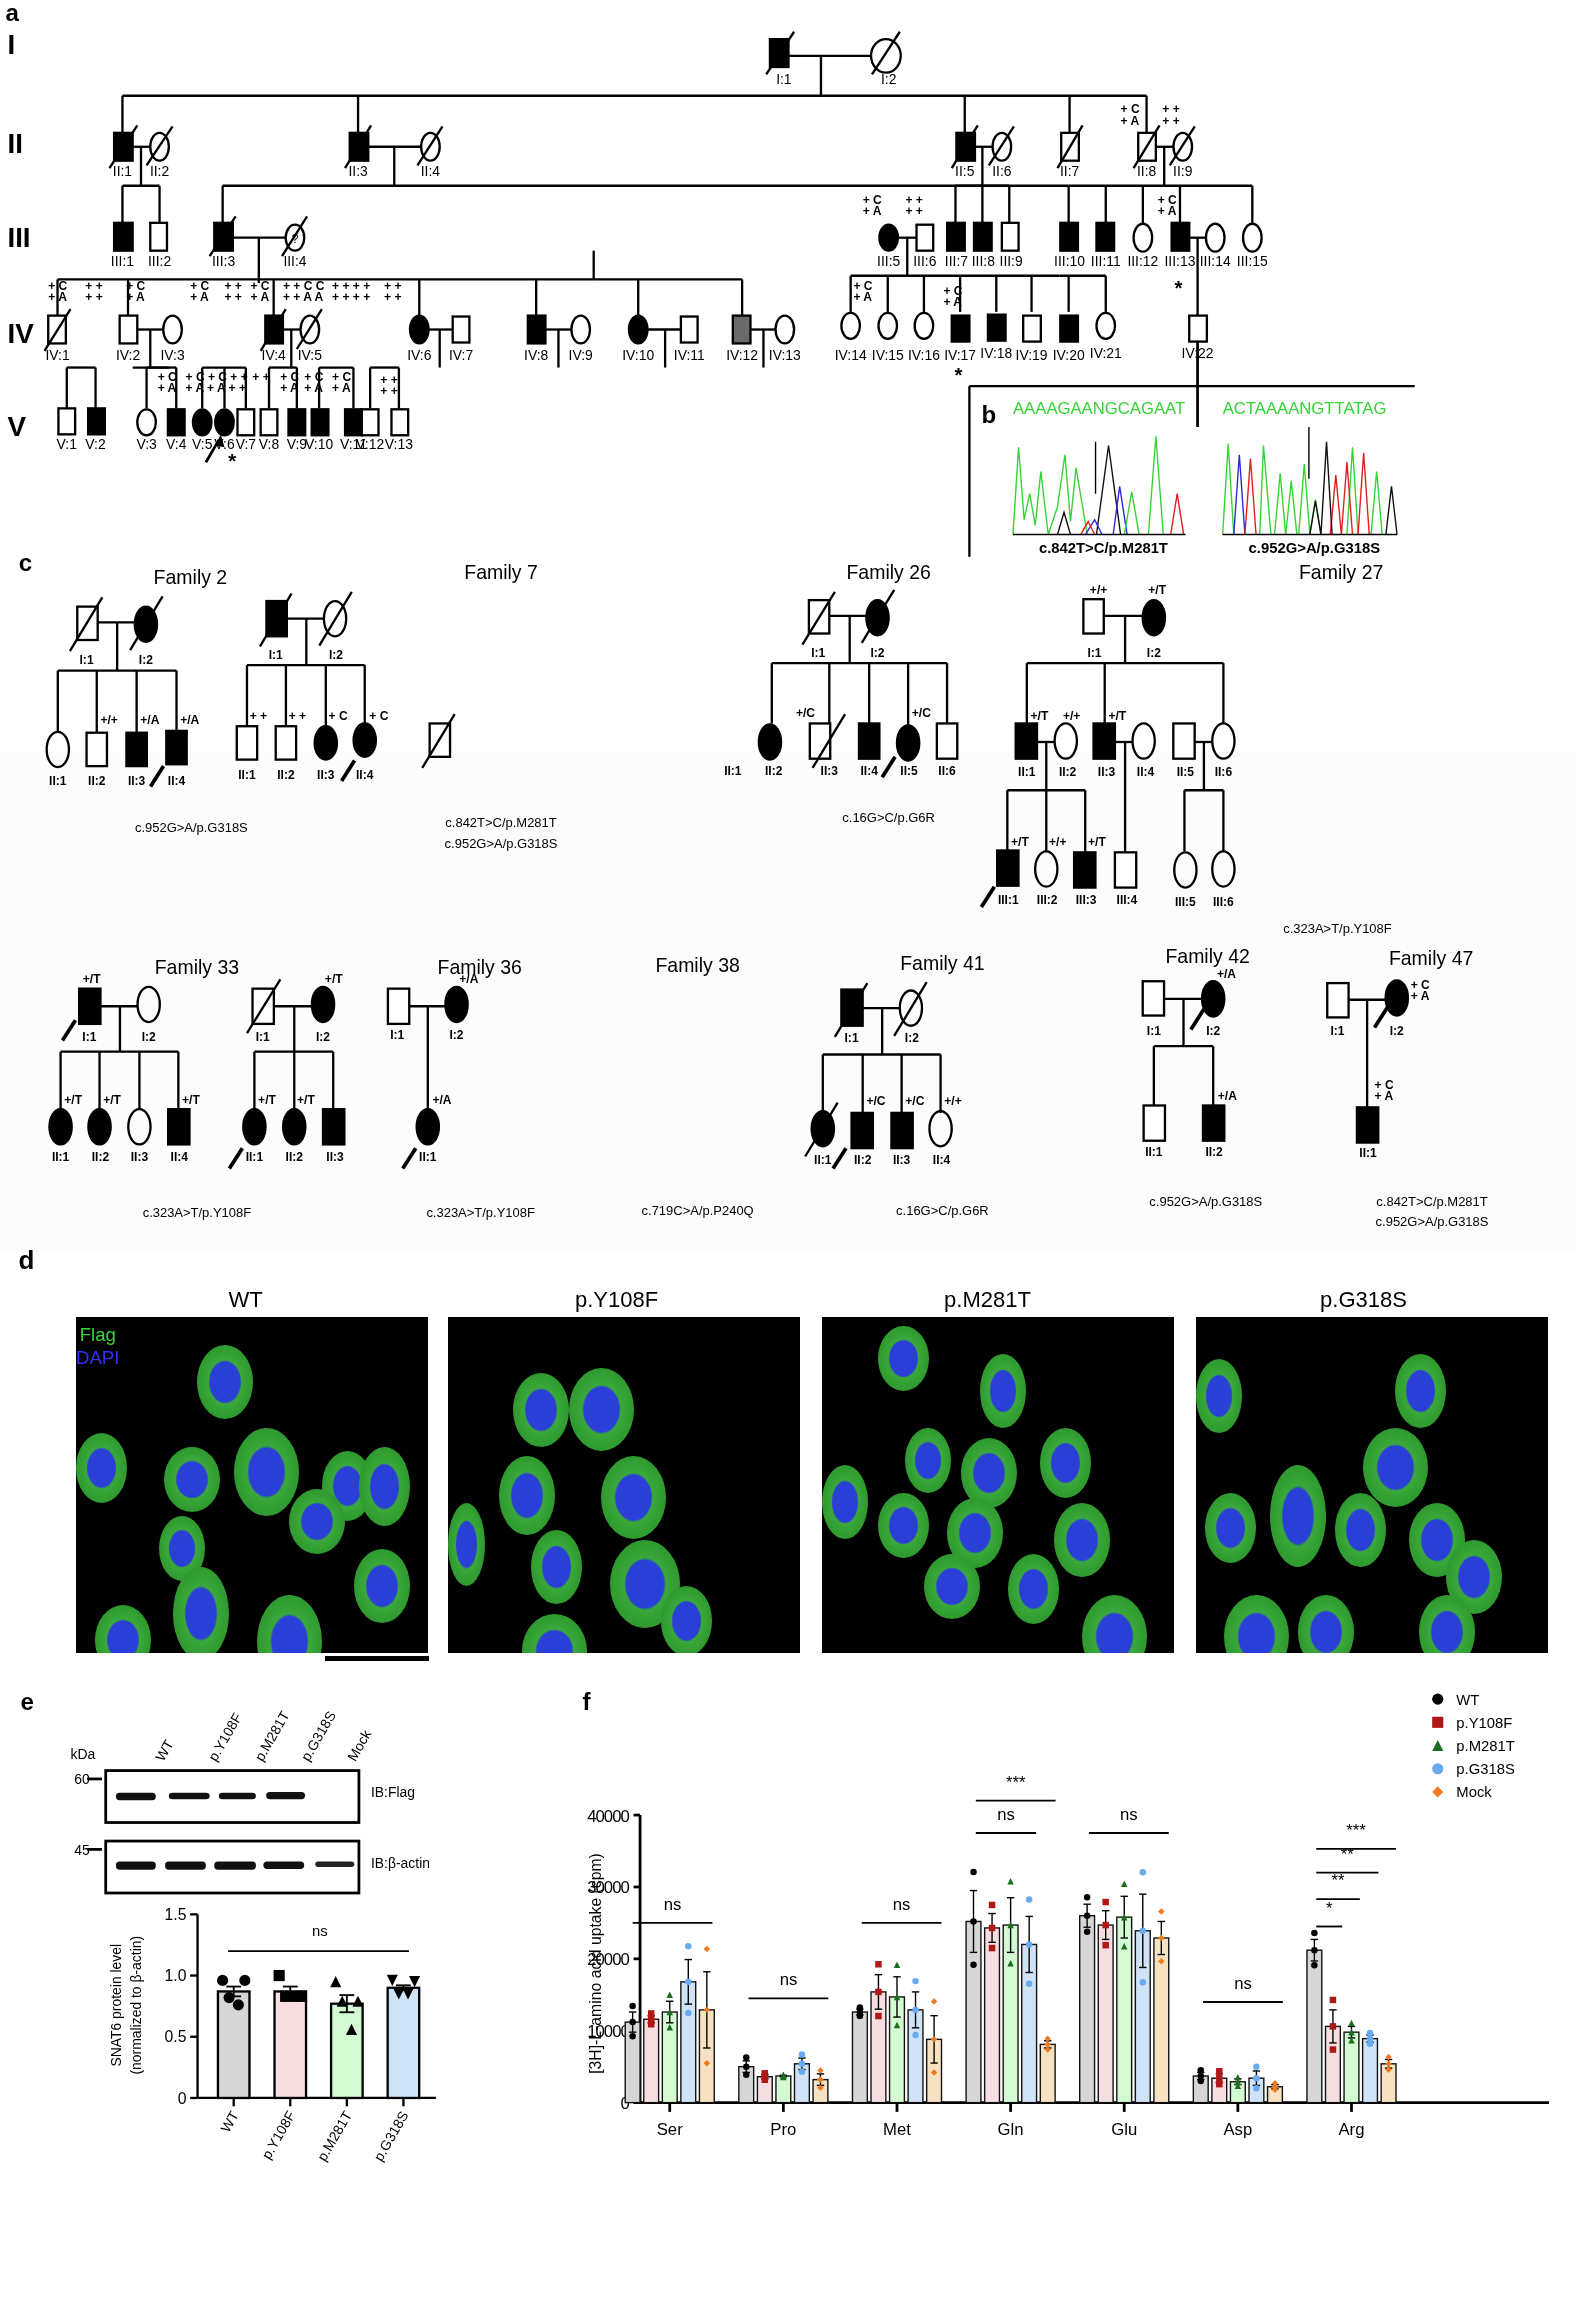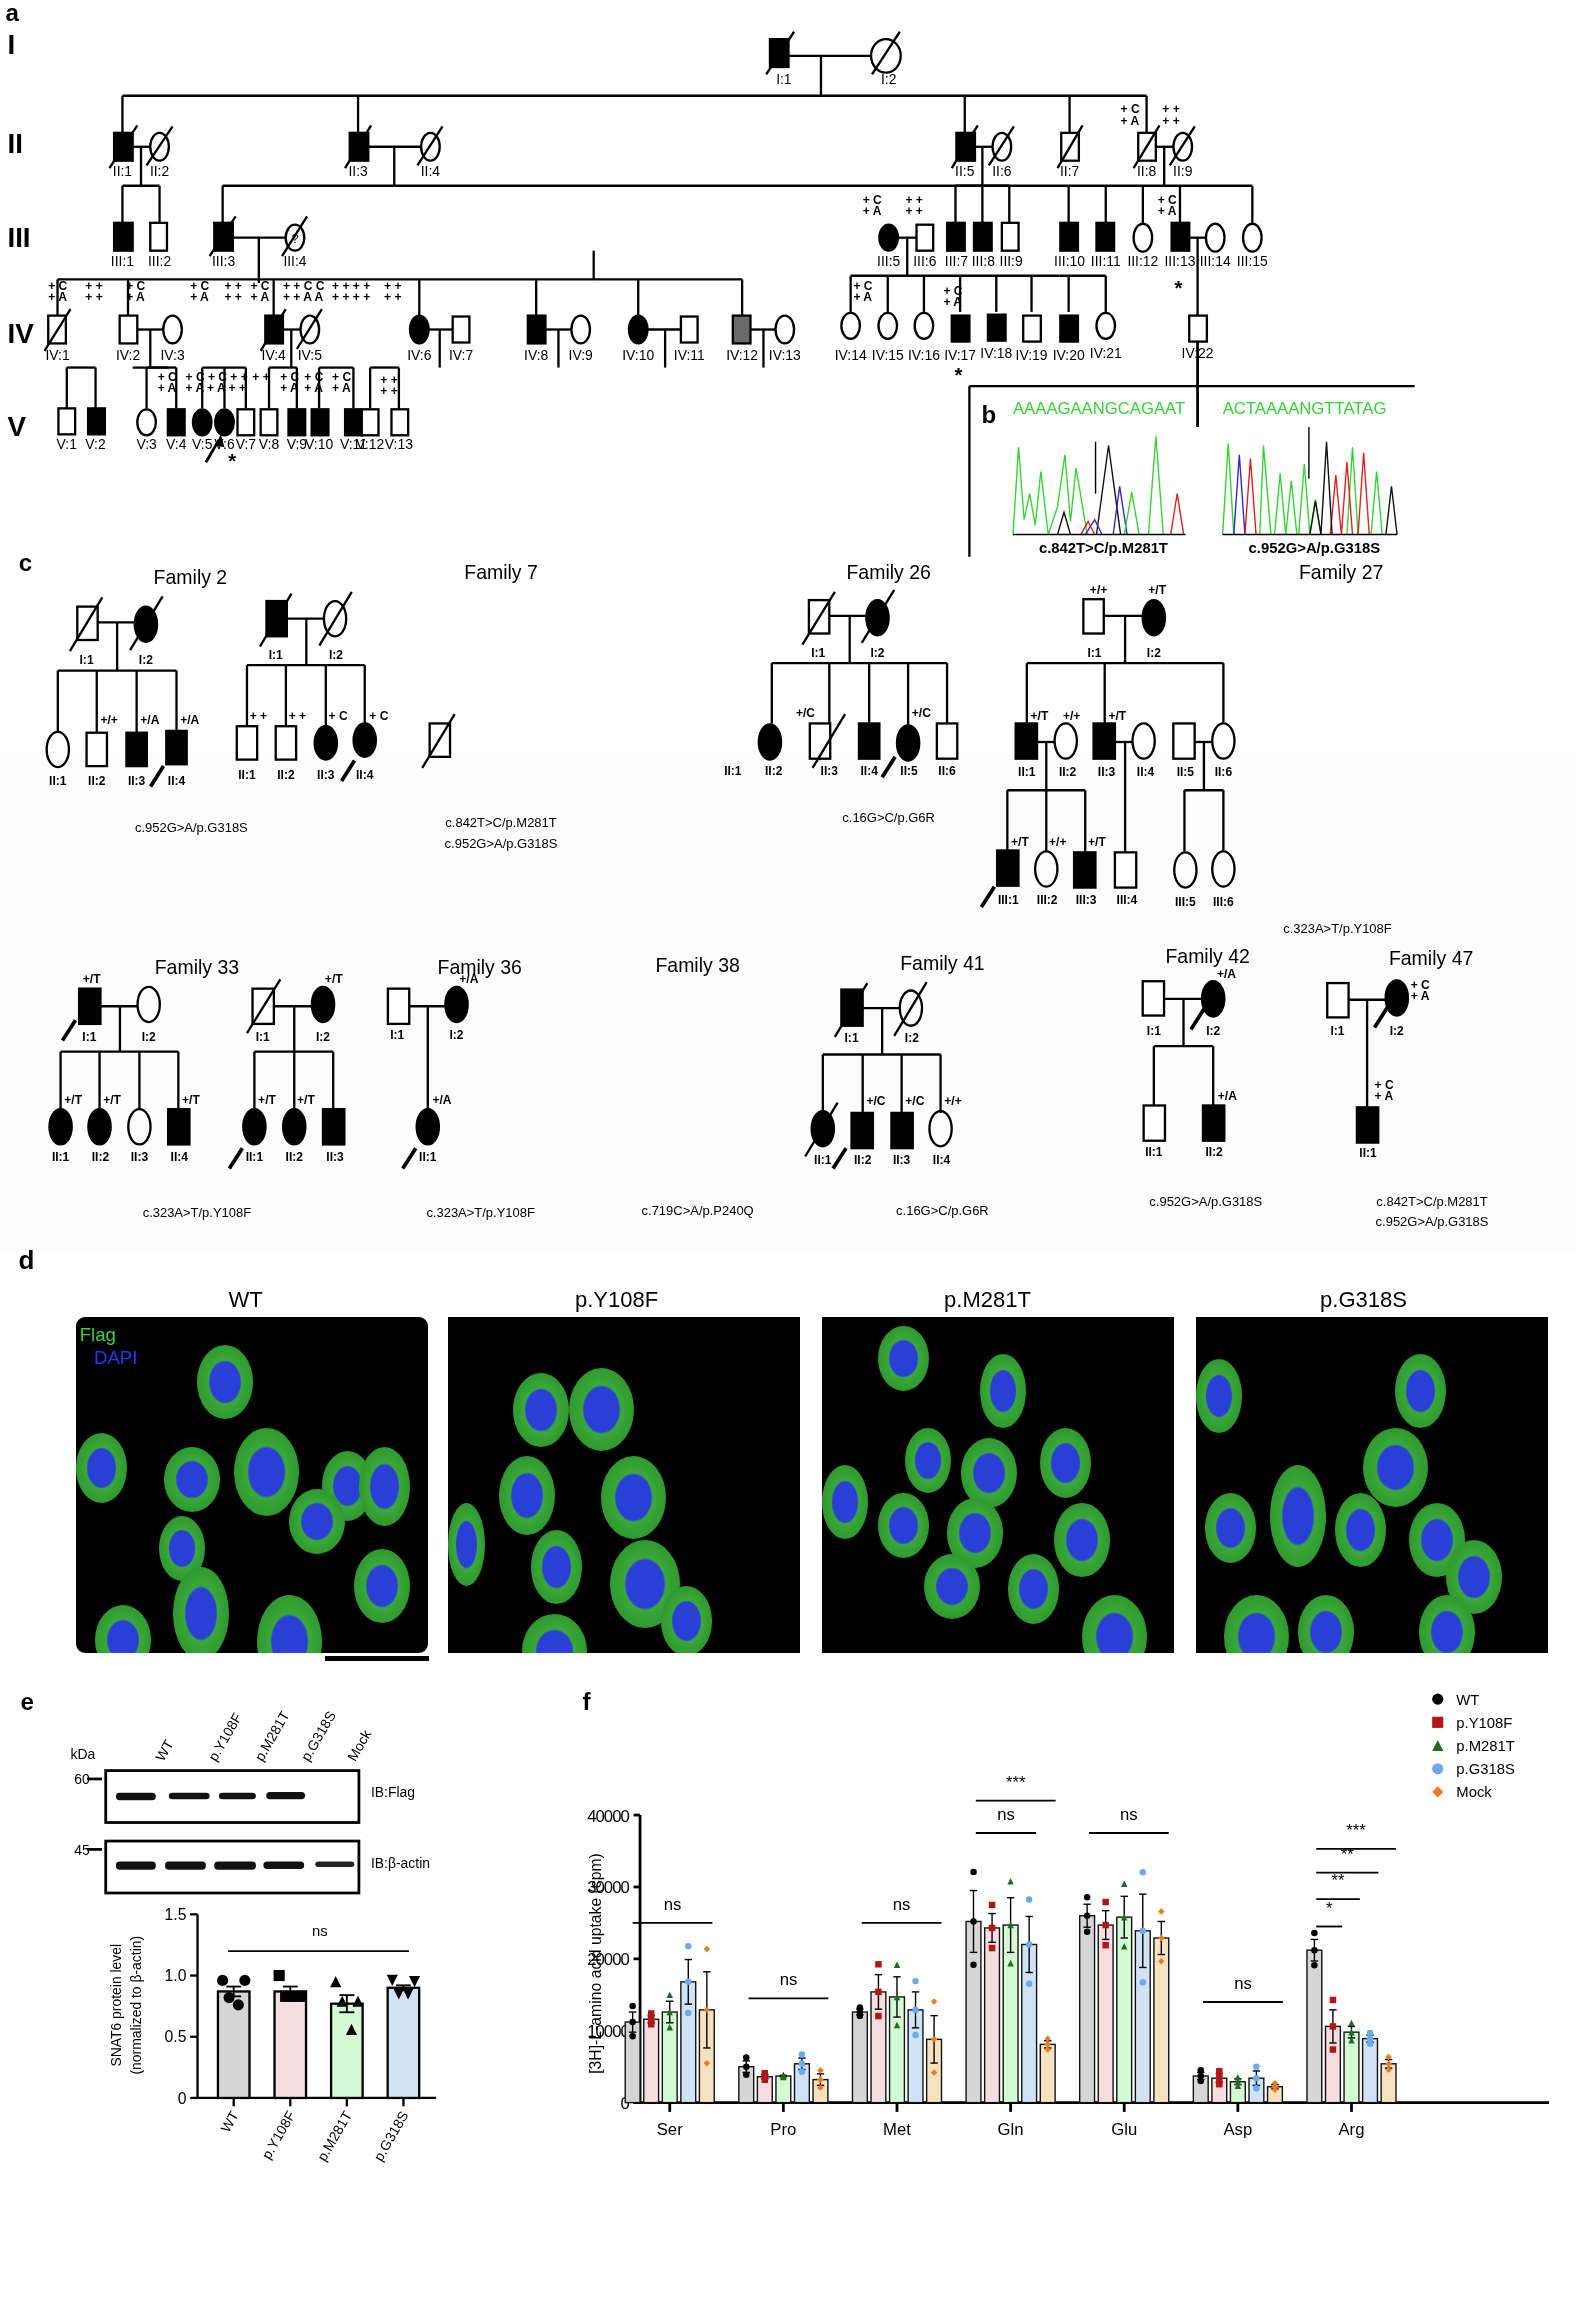--- a/index.html
+++ b/index.html
@@ -664,35 +664,35 @@
     <line x1="1482" y1="528" x2="1496" y2="506"></line>
   </g>
 </svg>
 
 <div style="position:absolute;left:18.6px;top:1245px;" class="panel-letter">d</div>
 <div class="title-d" style="position:absolute;left:176px;top:1287px;width:139px;text-align:center;">WT</div>
 <div class="title-d" style="position:absolute;left:547px;top:1287px;width:139px;text-align:center;">p.Y108F</div>
 <div class="title-d" style="position:absolute;left:918px;top:1287px;width:139px;text-align:center;">p.M281T</div>
 <div class="title-d" style="position:absolute;left:1294px;top:1287px;width:139px;text-align:center;">p.G318S</div>
 
-<div class="mic" style="left:76px;top:1317px;width:352px;height:336px;border-radius:9px;">
+<div class="mic" style="left:76px;top:1317px;width:352px;height:336px;">
   <div class="cell" style="left:121px;top:28px;width:56px;height:74px;"></div>
   <div class="cell" style="left:0px;top:116px;width:51px;height:70px;"></div>
   <div class="cell" style="left:88px;top:130px;width:56px;height:65px;"></div>
   <div class="cell" style="left:158px;top:111px;width:65px;height:88px;"></div>
   <div class="cell" style="left:246px;top:134px;width:51px;height:70px;"></div>
   <div class="cell" style="left:283px;top:130px;width:51px;height:79px;"></div>
   <div class="cell" style="left:83px;top:199px;width:46px;height:65px;"></div>
   <div class="cell" style="left:97px;top:250px;width:56px;height:93px;"></div>
   <div class="cell" style="left:181px;top:278px;width:65px;height:93px;"></div>
   <div class="cell" style="left:213px;top:172px;width:56px;height:65px;"></div>
   <div class="cell" style="left:18.6px;top:288px;width:56px;height:70px;"></div>
   <div class="cell" style="left:278px;top:232px;width:56px;height:74px;"></div>
   <div style="position:absolute;left:3.7px;top:7.4px;color:#3ad43a;font-size:18.6px;">Flag</div>
-  <div style="position:absolute;left:18px;top:30px;color:#3030ff;font-size:18.6px;">DAPI</div>
+  <div style="position:absolute;left:0;top:30px;color:#3030ff;font-size:18.6px;">DAPI</div>
 </div>
 <div style="position:absolute;left:325px;top:1656px;width:104px;height:4.6px;background:#000;"></div>
 
 <div class="mic" style="left:448px;top:1317px;width:352px;height:336px;">
   <div class="cell" style="left:65px;top:56px;width:56px;height:74px;"></div>
   <div class="cell" style="left:121px;top:51px;width:65px;height:83px;"></div>
   <div class="cell" style="left:51px;top:139px;width:56px;height:79px;"></div>
   <div class="cell" style="left:153px;top:139px;width:65px;height:83px;"></div>
   <div class="cell" style="left:83px;top:213px;width:51px;height:74px;"></div>
   <div class="cell" style="left:162px;top:223px;width:70px;height:88px;"></div>

